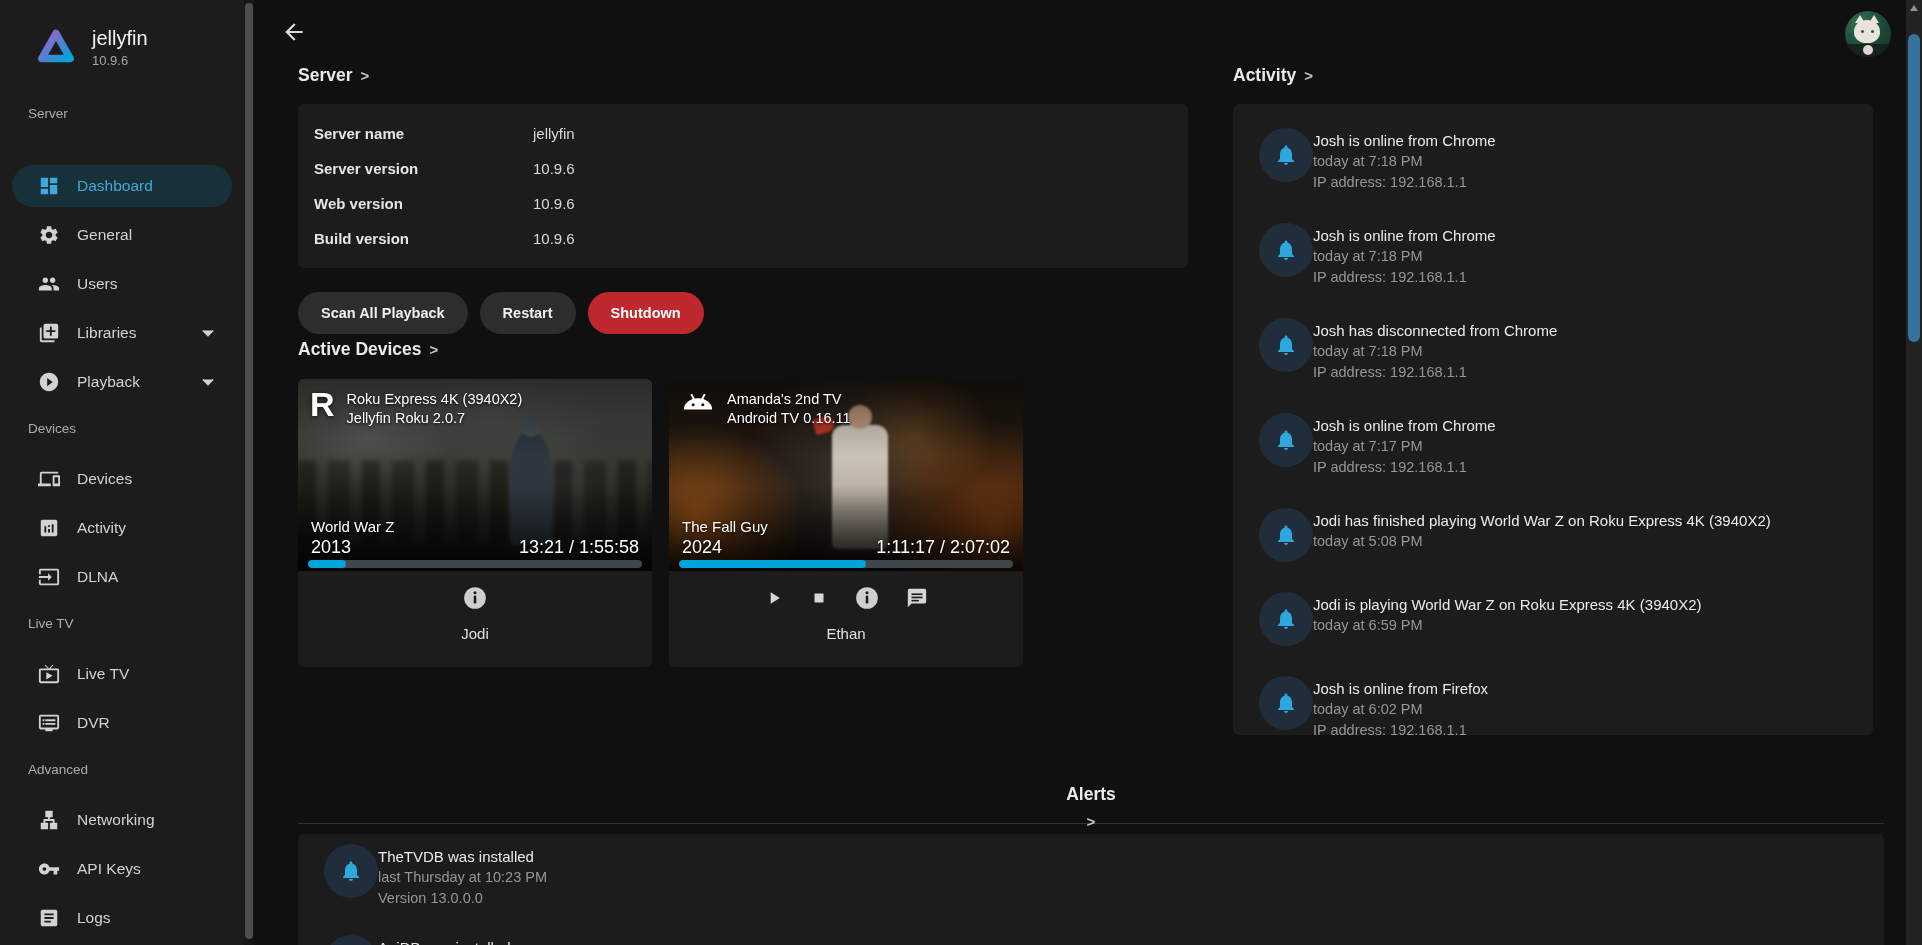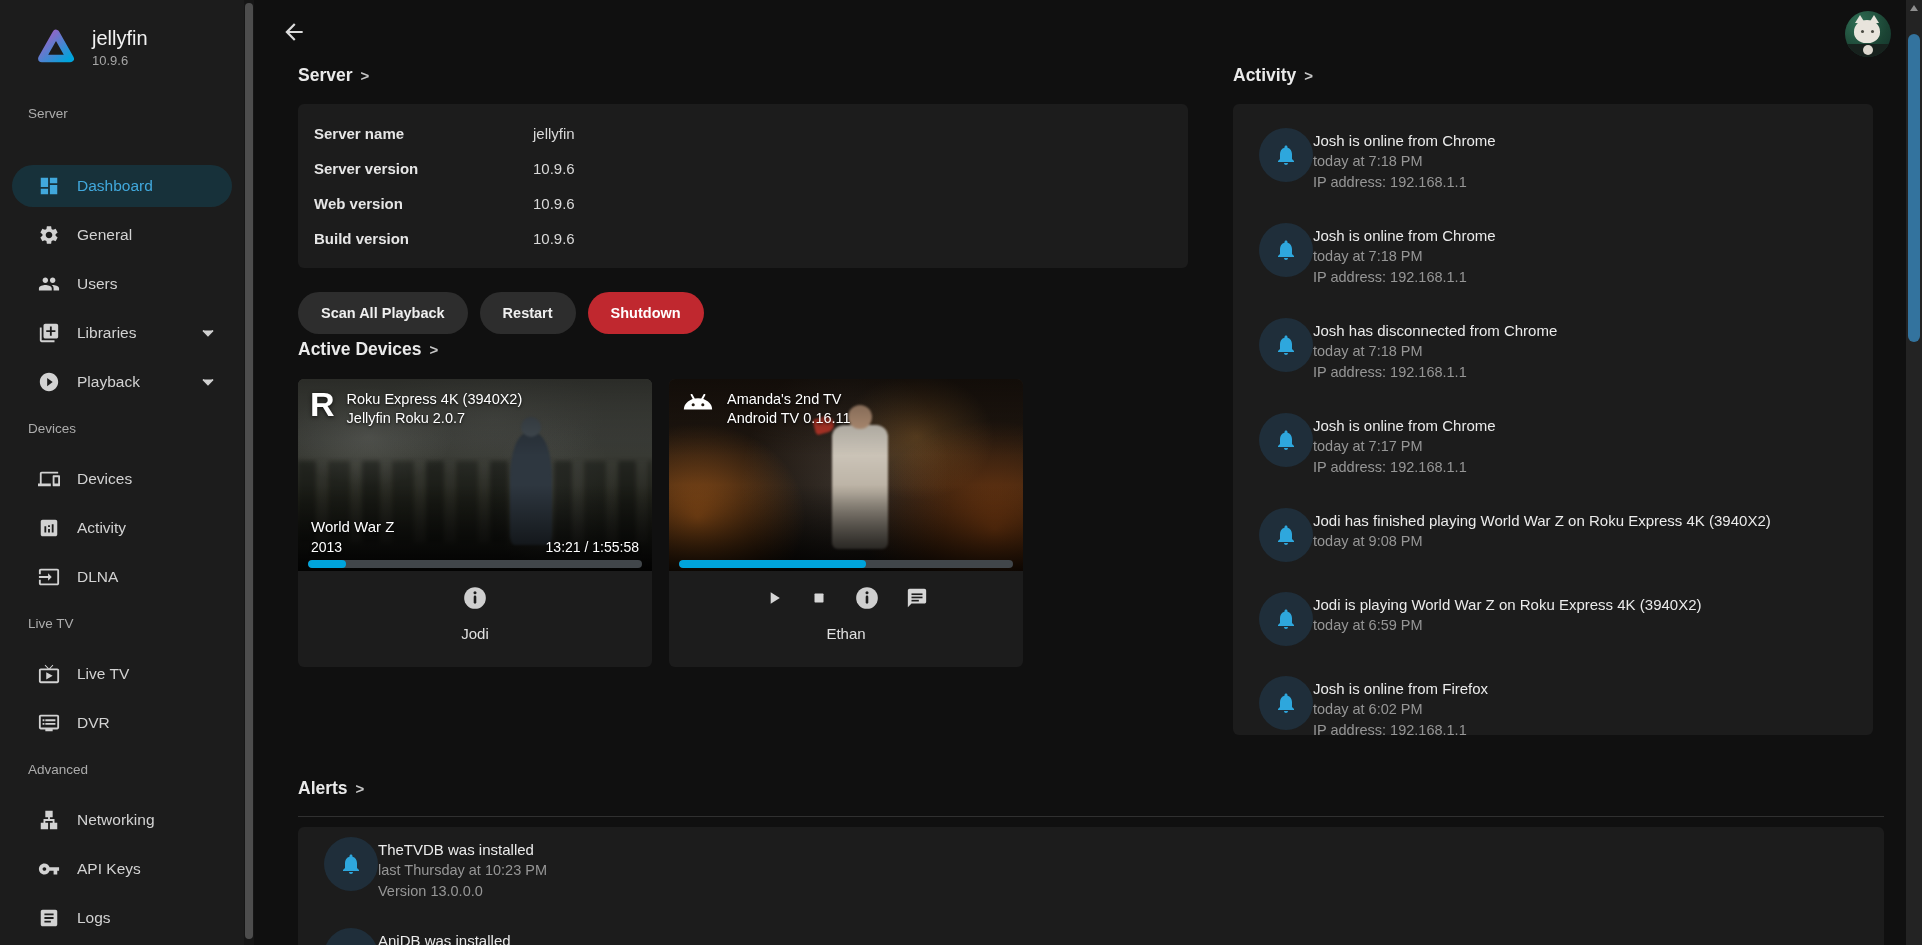--- a/index.html
+++ b/index.html
@@ -54,21 +54,21 @@
 
   .device-card { width:354px; height:288px; border-radius:6px; overflow:hidden; background:#1c1c1c; }
   .card-media { position:relative; height:192px; overflow:hidden; }
   .media-scrim { position:absolute; inset:0; z-index:2;
     background:linear-gradient(180deg, rgba(0,0,0,.5) 0%, rgba(0,0,0,0) 40%, rgba(0,0,0,0) 55%, rgba(0,0,0,.82) 100%); }
   .card-head { position:absolute; top:0; left:0; right:0; padding:9px 12px; display:flex; gap:12px; z-index:3; align-items:flex-start; }
   .roku-r { font-size:34px; font-weight:800; color:#fff; line-height:32px; text-shadow:0 1px 4px rgba(0,0,0,.7); }
   .device-lines { font-size:14.5px; line-height:19px; color:#fff; text-shadow:0 1px 3px rgba(0,0,0,.85); padding-top:2px; }
   .media-info { position:absolute; left:13px; right:13px; bottom:14px; z-index:3; color:#fff; text-shadow:0 1px 3px rgba(0,0,0,.9); }
   .media-title { font-size:15px; line-height:20px; }
-  .media-row { display:flex; justify-content:space-between; font-size:14px; line-height:20px; }
+  .media-row { display:flex; justify-content:space-between; font-size:18px; line-height:20px; }
   .progress { position:absolute; left:10px; right:10px; bottom:3px; height:8px; background:#41464a; border-radius:4px; z-index:3; overflow:hidden; }
   .progress-fill { height:100%; background:#00a4dc; border-radius:4px; }
   .card-footer { height:96px; text-align:center; padding-top:12px; }
   .controls { display:flex; justify-content:center; align-items:center; gap:26px; height:30px; }
   .ctrl { display:flex; align-items:center; cursor:pointer; }
   .user-name { margin-top:12px; font-size:15px; color:#e0e0e0; }
 
   
   .media-wwz { background:
     radial-gradient(120px 70px at 20% 30%, rgba(150,152,146,.28), transparent 70%),
@@ -98,21 +98,21 @@
   #right-col > .section-heading { margin-top:4px; }
   #activity-card { margin-top:18px; height:631px; padding-top:24px; overflow:hidden; }
   .a-entry { display:flex; padding:0 26px; margin-bottom:30px; }
   .badge { width:54px; height:54px; border-radius:50%; background:#1f2e3a; display:flex; align-items:center; justify-content:center; flex:none; }
   .texts { padding-top:2px; }
   .a-title { font-size:15px; color:#ebebeb; line-height:21px; }
   .a-sub { font-size:14.5px; color:#969696; line-height:21px; }
 
   
   #alerts { position:absolute; left:298px; top:772px; width:1586px; }
-  #alerts > .section-heading { margin-top:5px; }
+  #alerts > .section-heading { margin-top:12px;flex-direction:column; }
   #alerts-divider { margin-top:17px; height:1px; background:#303030; }
   #alerts-card { margin-top:10px; padding:10px 0 0 16px; height:230px; }
   #alerts-card .a-entry { padding:0 10px; margin-bottom:26px; }
 
   
   #avatar { position:absolute; left:1845px; top:11px; width:46px; height:46px; border-radius:50%; overflow:hidden; cursor:pointer;
     background:radial-gradient(circle at 30% 25%, #2f6e54, #1b4434 60%, #12302a 100%); }
   .cat-head { position:absolute; left:9px; top:9px; width:26px; height:23px; background:#e8e4dc; border-radius:50% 50% 46% 46%; }
   .cat-head::before { content:""; position:absolute; top:-5px; left:1px; width:0; height:0;
     border-left:5px solid transparent; border-right:5px solid transparent; border-bottom:8px solid #e8e4dc; }
@@ -377,20 +377,27 @@
               <svg width="34" height="17" viewBox="0 0 24 12" fill="#fff">
                 <path d="M2 11 C2 6.5 6.5 3 12 3 C17.5 3 22 6.5 22 11 Z"></path>
                 <line x1="7.5" y1="0.6" x2="9" y2="3.4" stroke="#fff" stroke-width="1.4" stroke-linecap="round"></line>
                 <line x1="16.5" y1="0.6" x2="15" y2="3.4" stroke="#fff" stroke-width="1.4" stroke-linecap="round"></line>
                 <circle cx="8.6" cy="7.6" r="1.1" fill="#221a12"></circle>
                   <circle cx="15.4" cy="7.6" r="1.1" fill="#221a12"></circle>
               </svg></span>
             <div class="device-lines">
               <div>Amanda's 2nd TV</div>
               <div>Android TV 0.16.11</div>
+            </div>
+          </div>
+          <div class="media-info">
+            <div class="media-title">The Fall Guy</div>
+            <div class="media-row">
+              <span>2024</span>
+              <span>1:11:17 / 2:07:02</span>
             </div>
           </div>
           <div class="progress">
             <div class="progress-fill" style="width: 56%;"></div>
           </div>
         </div>
         <div class="card-footer">
           <div class="controls">
             <span class="ctrl">
               <svg width="20" height="20" viewBox="0 0 24 24">
@@ -485,21 +492,21 @@
       </div>
 
       <div class="a-entry">
         <div class="badge">
           <svg width="24" height="24" viewBox="0 0 24 24" fill="#2ea7dd">
               <path d="M12 22c1.1 0 2-.9 2-2h-4c0 1.1.9 2 2 2zm6-6v-5c0-3.07-1.63-5.64-4.5-6.32V4c0-.83-.67-1.5-1.5-1.5s-1.5.67-1.5 1.5v.68C7.64 5.36 6 7.92 6 11v5l-2 2v1h16v-1l-2-2z"></path>
             </svg>
           </div>
         <div class="texts">
           <div class="a-title">Jodi has finished playing World War Z on Roku Express 4K (3940X2)</div>
-          <div class="a-sub">today at 9:08 PM</div>
+          <div class="a-sub">today at 5:08 PM</div>
         </div>
       </div>
 
       <div class="a-entry">
         <div class="badge">
           <svg width="24" height="24" viewBox="0 0 24 24" fill="#2ea7dd">
               <path d="M12 22c1.1 0 2-.9 2-2h-4c0 1.1.9 2 2 2zm6-6v-5c0-3.07-1.63-5.64-4.5-6.32V4c0-.83-.67-1.5-1.5-1.5s-1.5.67-1.5 1.5v.68C7.64 5.36 6 7.92 6 11v5l-2 2v1h16v-1l-2-2z"></path>
             </svg>
           </div>
         <div class="texts">

